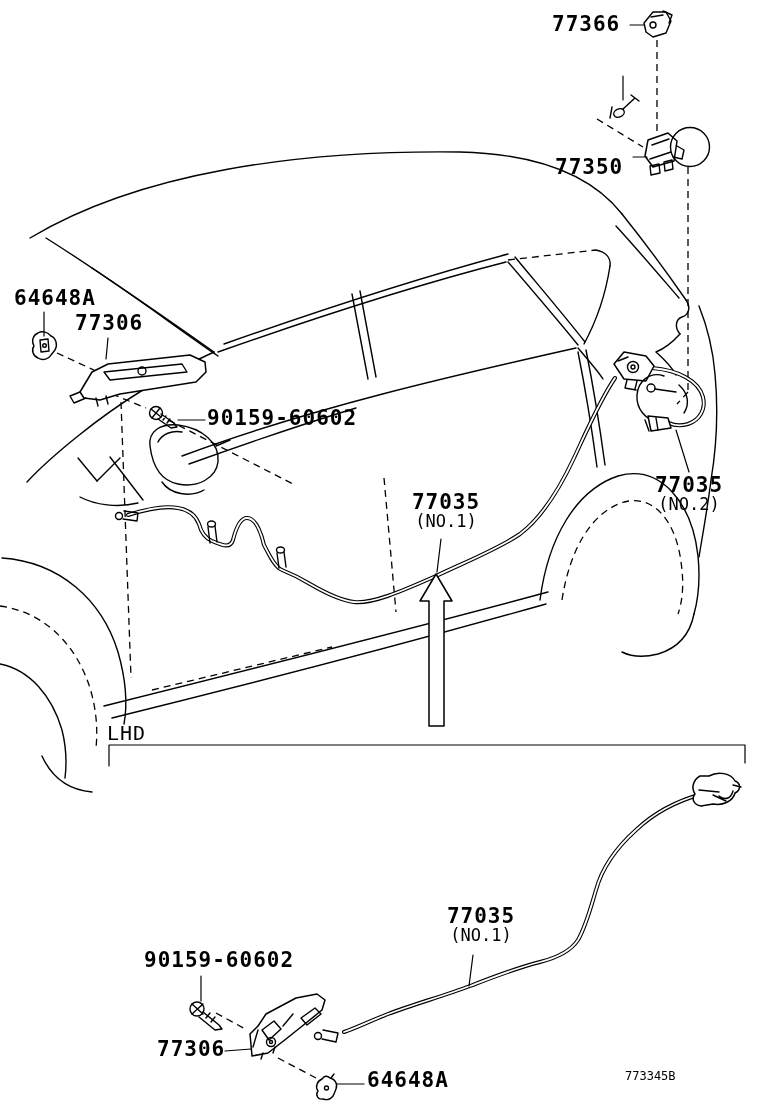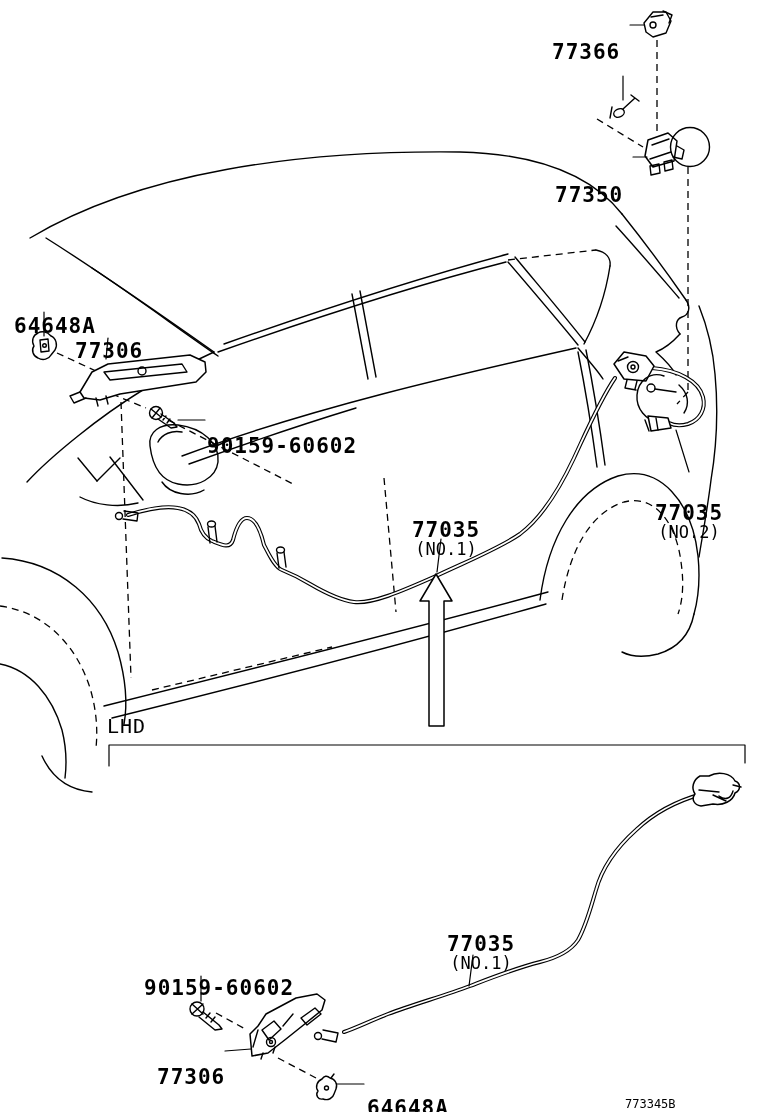--- a/index.html
+++ b/index.html
@@ -1,19 +1,19 @@
 <!DOCTYPE html>
 <html><head>
 <meta charset="utf-8">
 <style>
   html,body{margin:0;padding:0;background:#fff;}
   .stage{position:relative;width:760px;height:1112px;background:#ffffff;overflow:hidden;
          font-family:"DejaVu Sans Mono","Liberation Mono",monospace;color:#000;}
   .stage svg{position:absolute;left:0;top:0;}
-  .lbl{position:absolute;font-size:21px;font-weight:bold;letter-spacing:1px;line-height:1.05;white-space:nowrap;margin-top:28px;}
+  .lbl{position:absolute;font-size:21px;font-weight:bold;letter-spacing:1px;line-height:1.05;white-space:nowrap;}
   .lbl .sub{font-size:17px;font-weight:normal;letter-spacing:0;}
   .lbl.small{font-size:20px;font-weight:normal;letter-spacing:1px;}
   .lbl.code{font-size:12px;font-weight:normal;letter-spacing:0;}
   .center{text-align:center;}
   
   .k{fill:none;stroke:#000;stroke-width:1.4;stroke-linecap:round;stroke-linejoin:round;}
   .d{fill:none;stroke:#000;stroke-width:1.3;stroke-dasharray:7 5;stroke-linecap:butt;}
   .cb{fill:none;stroke:#000;stroke-width:4;stroke-linecap:round;}
   .cw{fill:none;stroke:#fff;stroke-width:1.8;stroke-linecap:round;}
   .wf{fill:#fff;stroke:#000;stroke-width:1.5;stroke-linejoin:round;}
@@ -235,21 +235,21 @@
 <div class="lbl center" style="left:390px;top:491px;width:112px">
   <div>77035</div>
   <div class="sub">(NO.1)</div>
 </div>
 
 <div class="lbl center" style="left:634px;top:474px;width:110px">
   <div>77035</div>
   <div class="sub">(NO.2)</div>
 </div>
 
-<div class="lbl small" style="left:107px;top:688px">LHD</div>
+<div class="lbl small" style="left:107px;top:723px">LHD</div>
 
 <div class="lbl center" style="left:426px;top:905px;width:110px">
   <div>77035</div>
   <div class="sub">(NO.1)</div>
 </div>
 
 <div class="lbl" style="left:144px;top:949px">90159-60602</div>
 <div class="lbl" style="left:157px;top:1038px">77306</div>
 <div class="lbl" style="left:367px;top:1069px">64648A</div>
 

